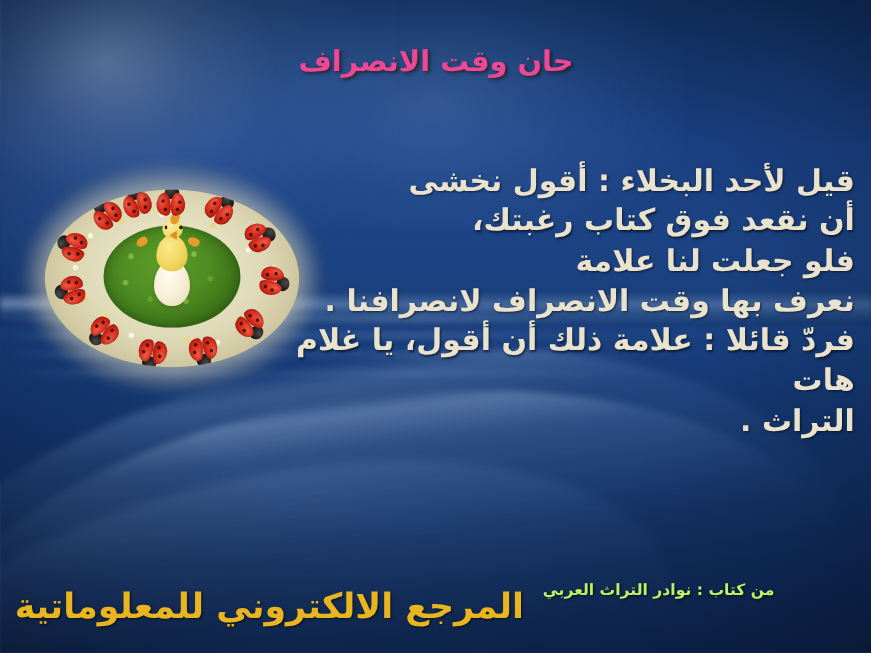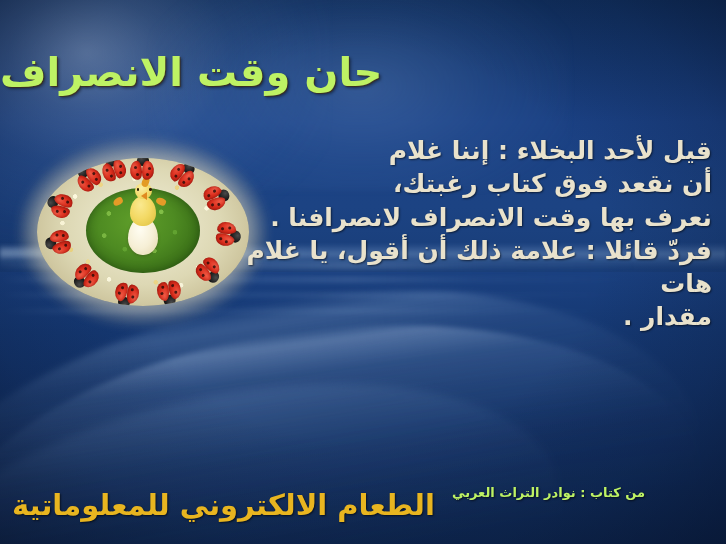--- a/index.html
+++ b/index.html
@@ -159,25 +159,25 @@
        rgba(4,14,38,0.20) 74%,
        rgba(3,10,30,0.48) 100%);
     pointer-events: none;
   }
 
   
   .title {
     position: absolute;
     left: 0; right: 0;
     top: 22px;
-    text-align: left;
+    text-align: center;
     font-family: "DejaVu Sans", "Liberation Sans", sans-serif;
-    font-size: 40px;
+    font-size: 24px;
     font-weight: bold;
-    color: #bef264;
+    color: #ec4899;
     letter-spacing: 0px;
     text-shadow:
        1px 1px 0 rgba(80,45,0,0.55),
        2px 2px 3px rgba(0,0,0,0.45);
     line-height: 1.15;
     direction: rtl;
   }
 
   
   .platter-wrap {
@@ -544,24 +544,25 @@
           <div class="shell-r"></div>
           <div class="spot a"></div>
           <div class="spot b"></div>
           <div class="spot c"></div>
           <div class="spot d"></div>
         </div>
     </div>
   </div>
 
   <div class="body-text">
-    <p>قيل لأحد البخلاء : إننا غلام</p>
+    <p>قيل لأحد البخلاء : أقول نخشى</p>
     <p>أن نقعد فوق كتاب رغبتك،</p>
+    <p>فلو جعلت لنا علامة</p>
     <p>نعرف بها وقت الانصراف لانصرافنا .</p>
     <p>فردّ قائلا : علامة ذلك أن أقول، يا غلام هات</p>
-    <p>مقدار .</p>
+    <p>التراث .</p>
   </div>
 
-  <div class="footer-brand">الطعام الالكتروني للمعلوماتية</div>
+  <div class="footer-brand">المرجع الالكتروني للمعلوماتية</div>
 
   <div class="footer-source">من كتاب : نوادر التراث العربي</div>
 
 </div>
 
 </body></html>

